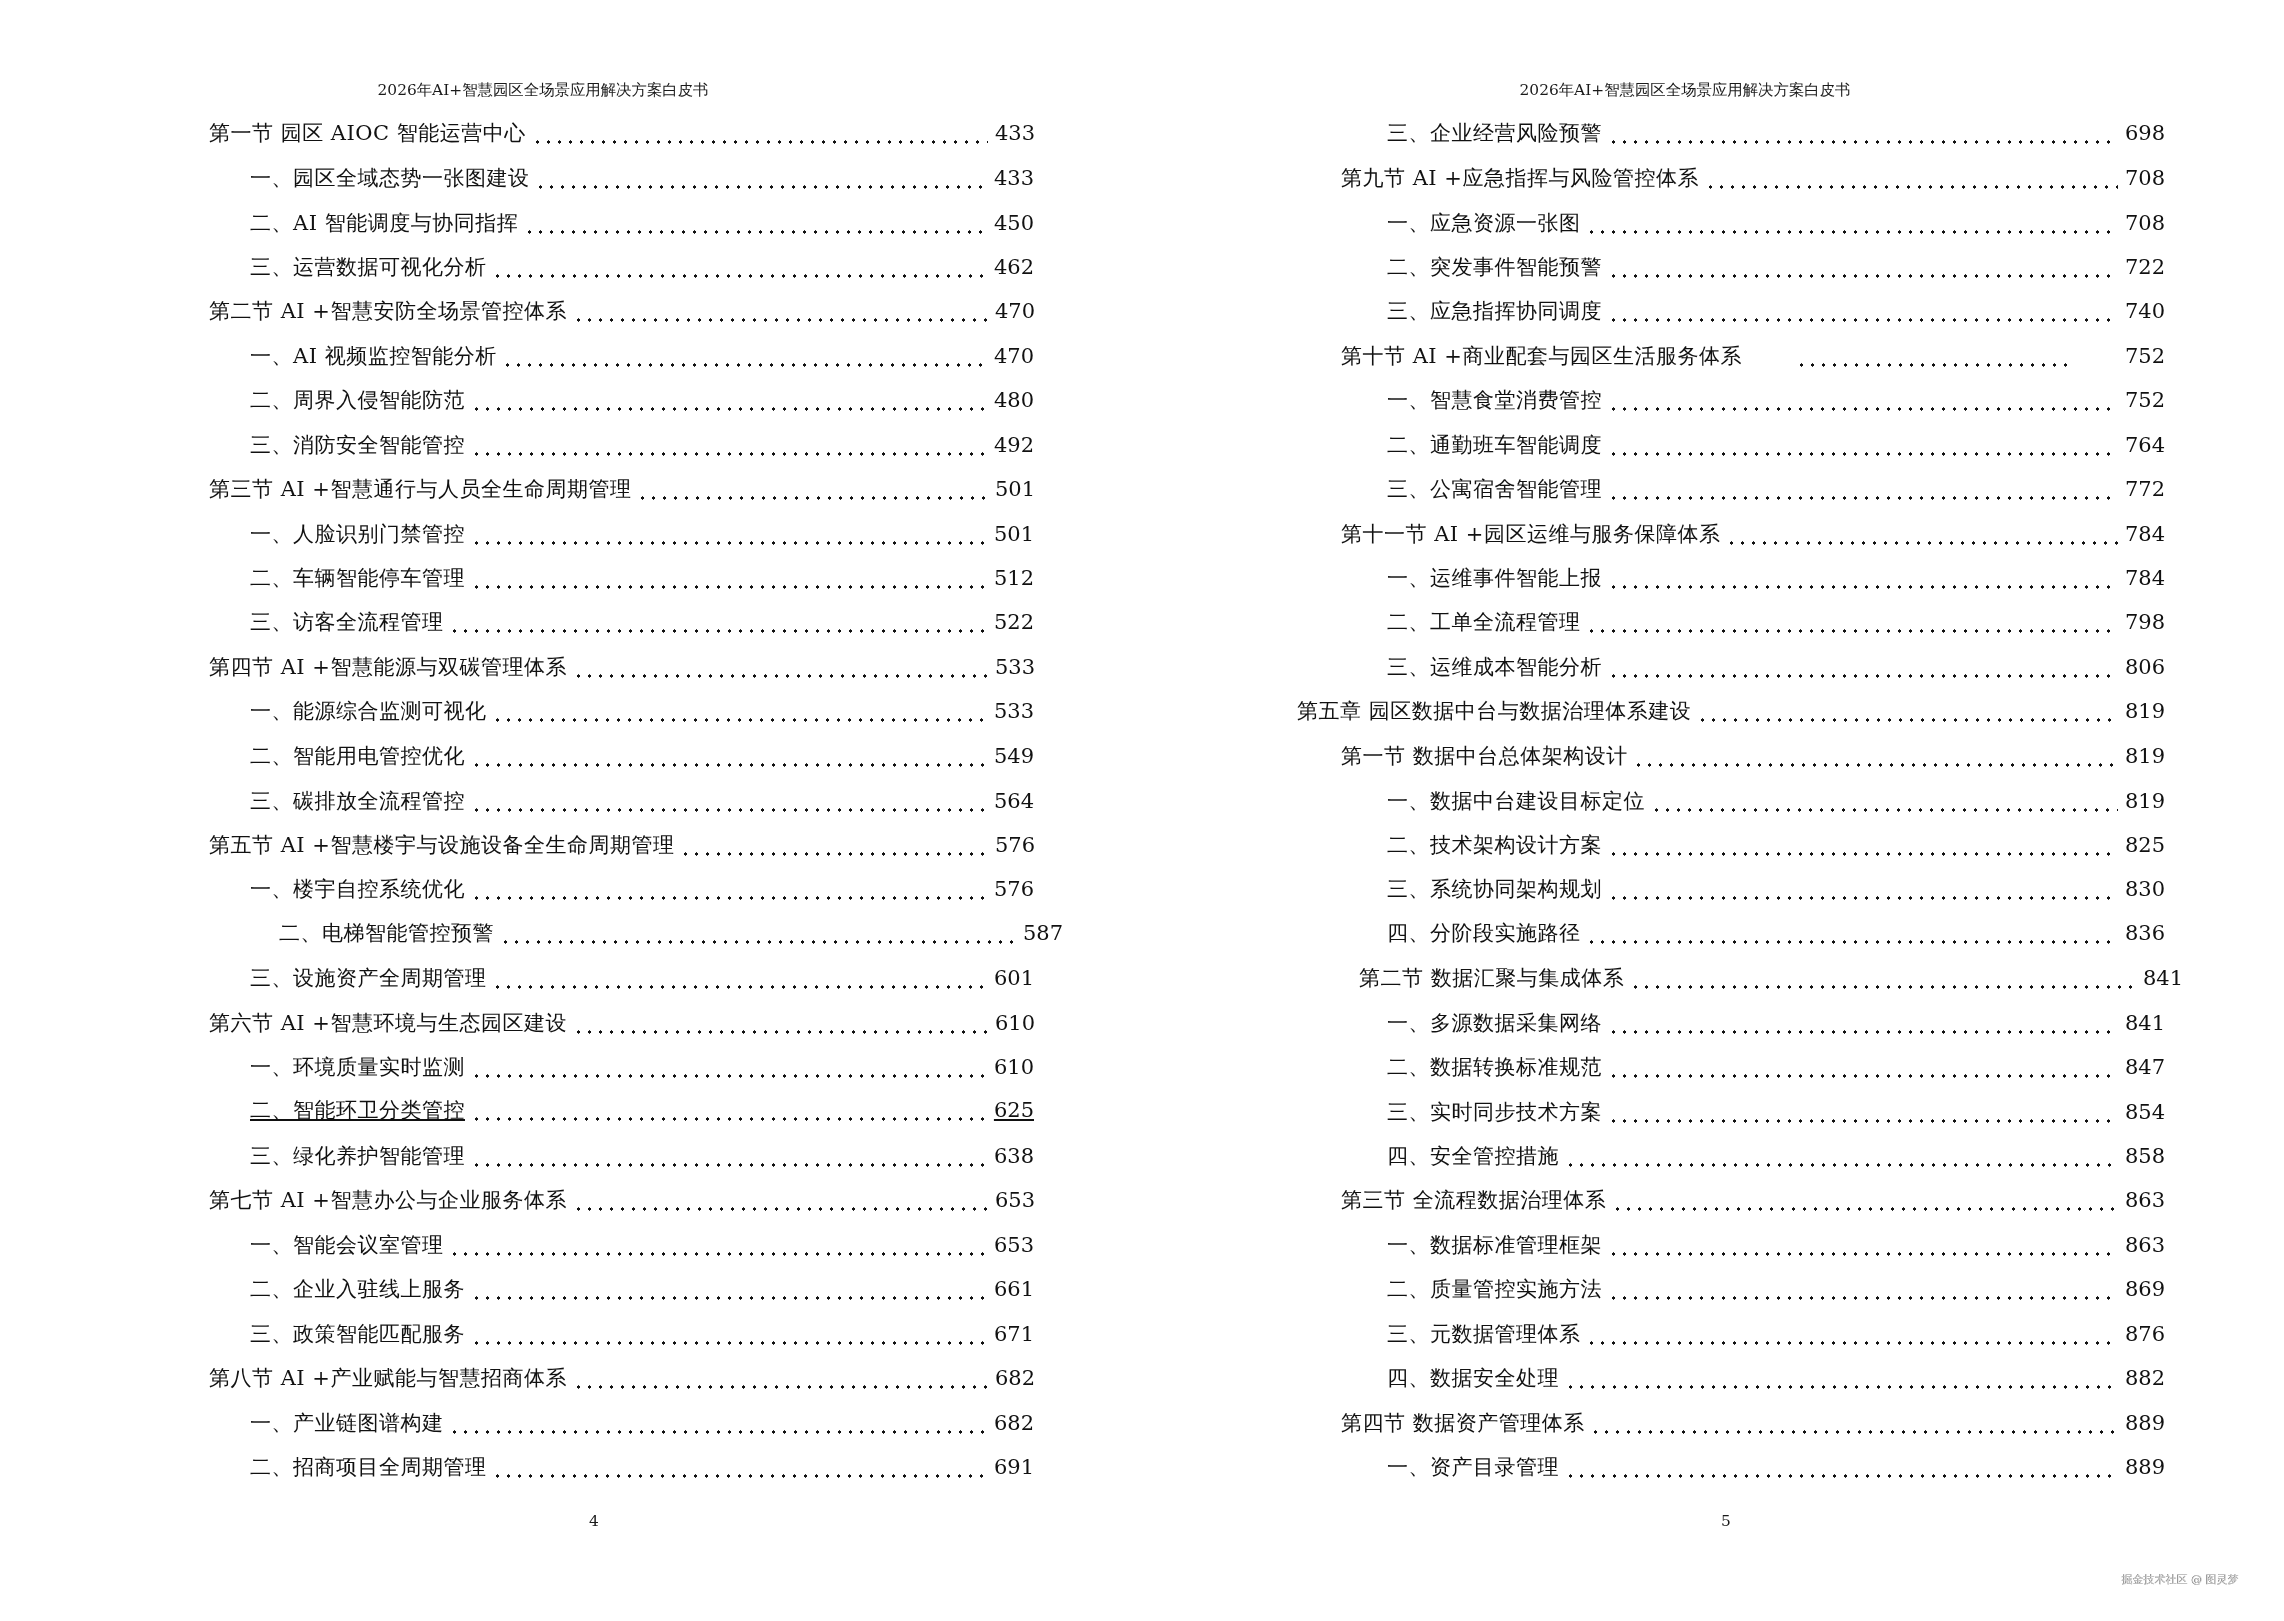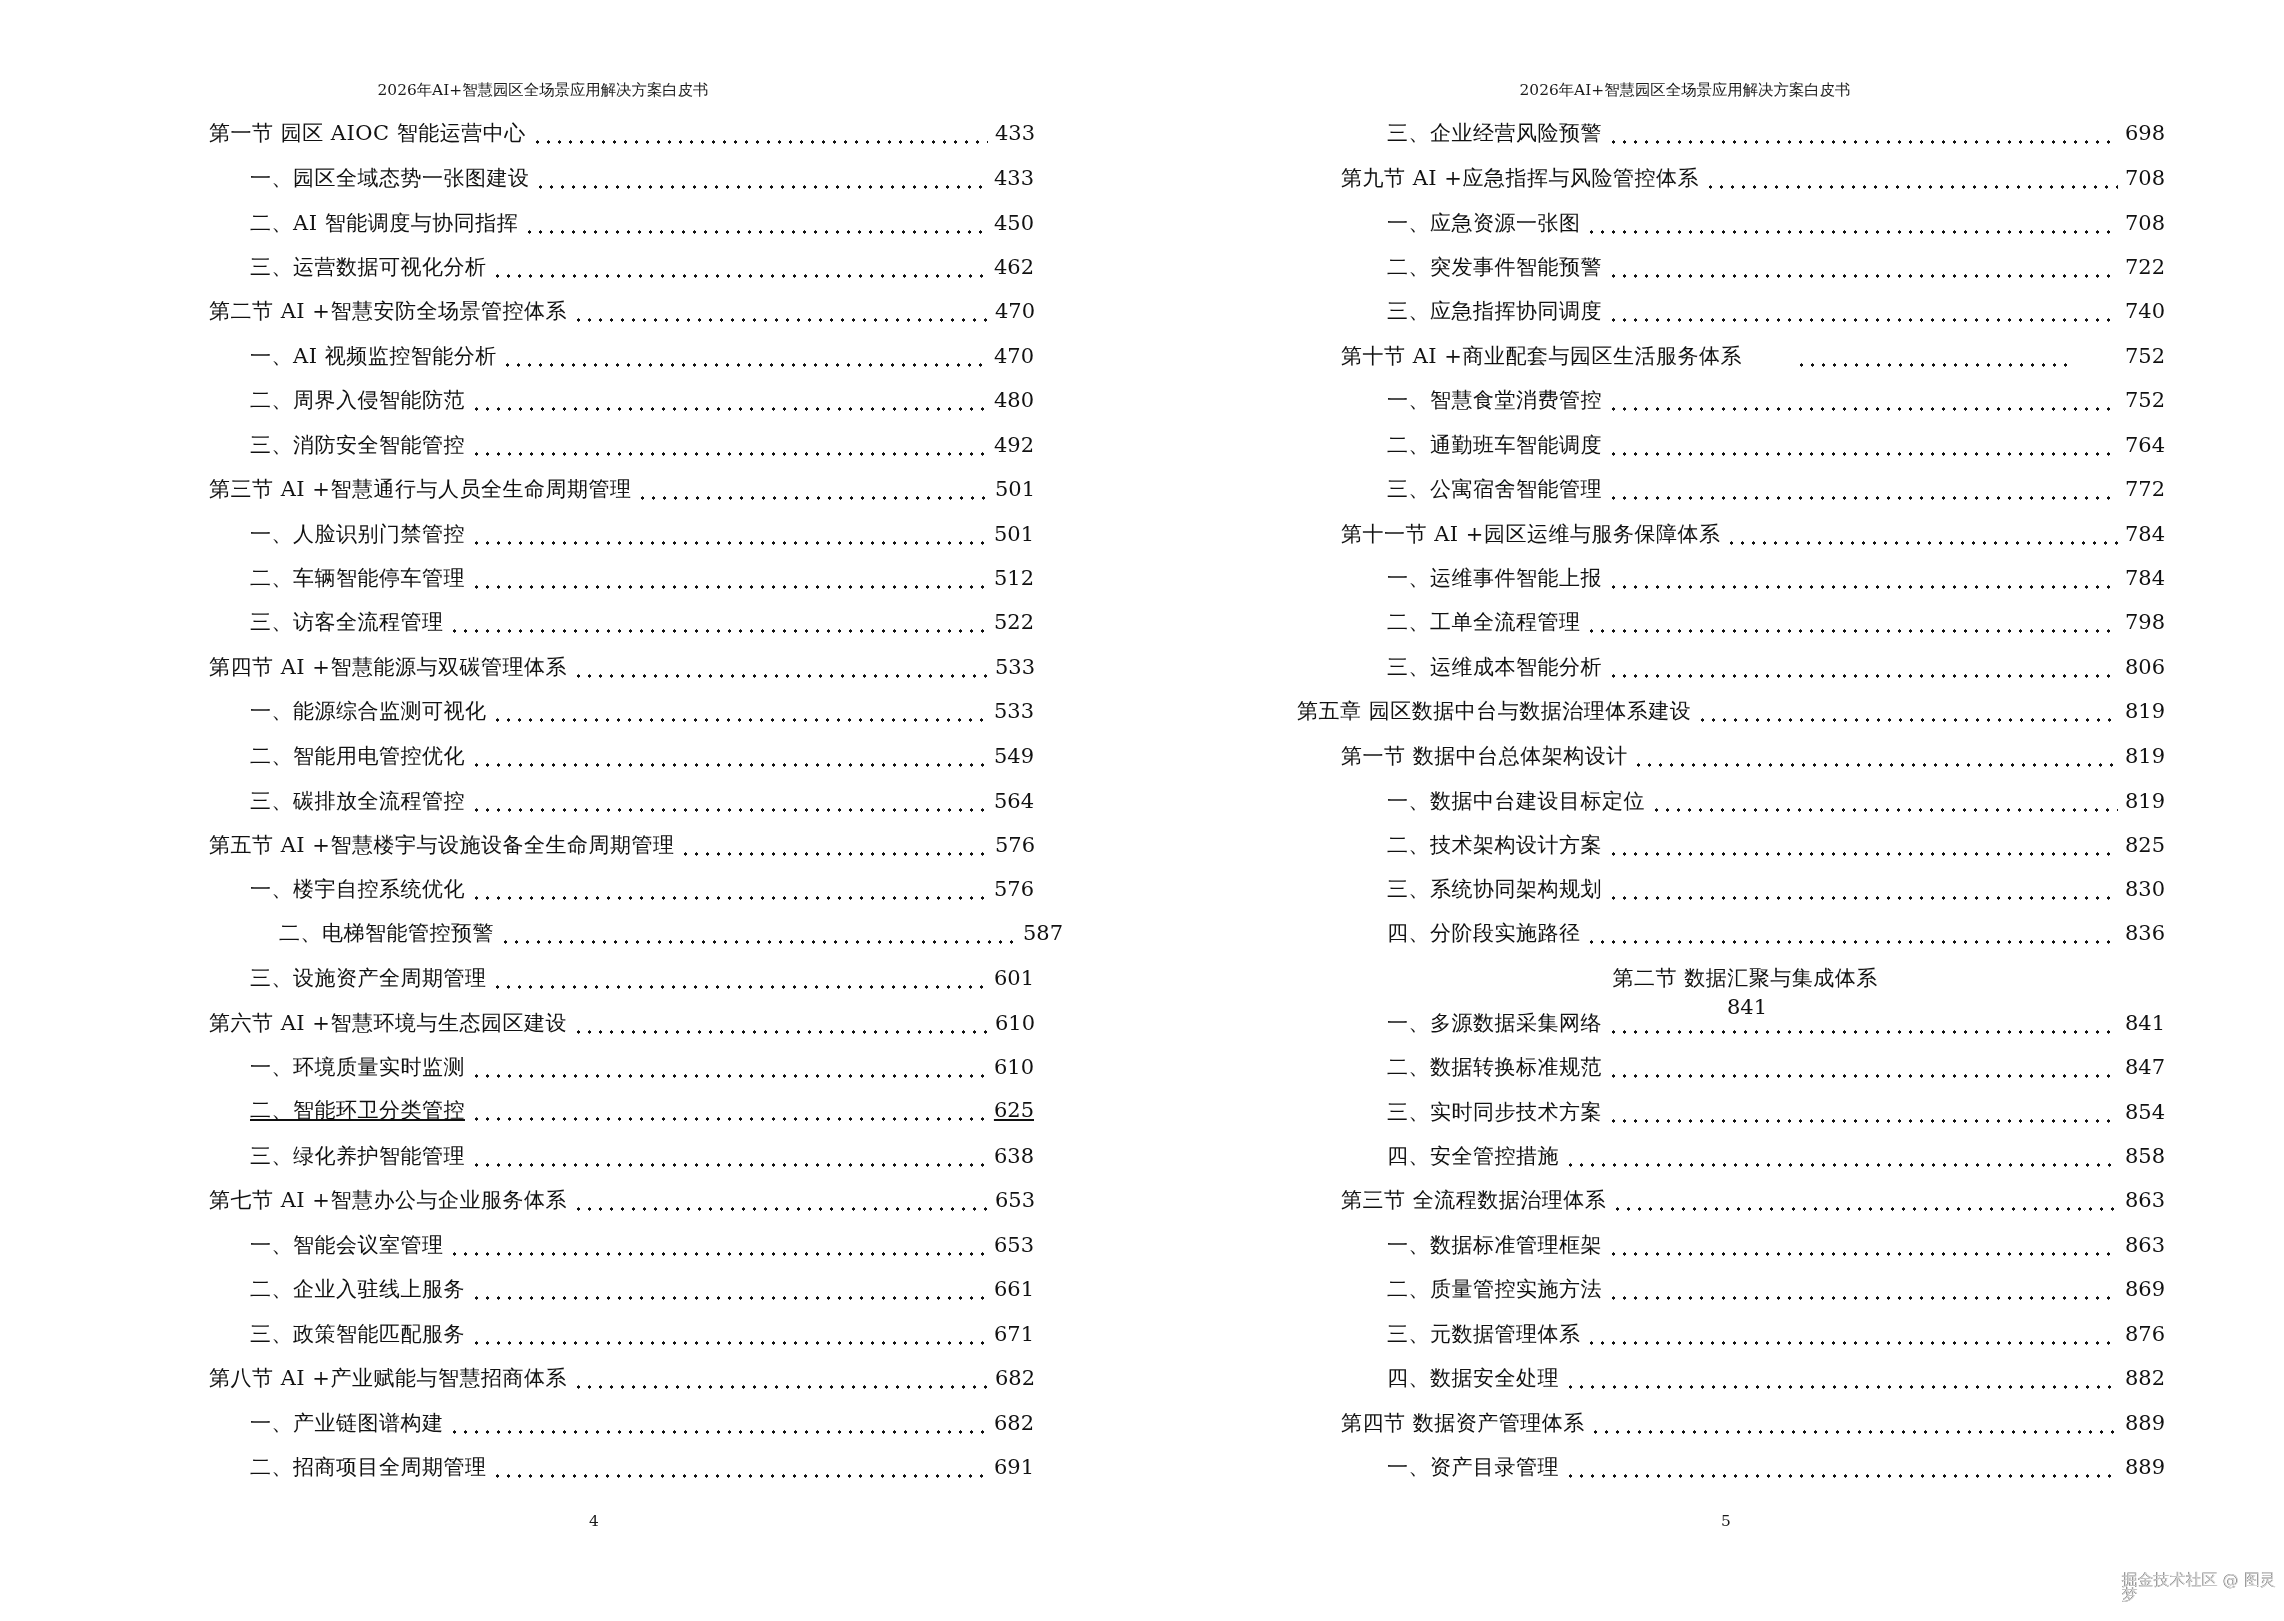--- a/index.html
+++ b/index.html
@@ -27,21 +27,21 @@
     background-image: radial-gradient(circle, #111 1.4px, transparent 1.7px);
     background-size: 11px 5.8px; background-repeat: repeat-x;
     background-position: left 20px;
   }
   .toc-page { flex: 0 0 auto; text-align: right; font-size: 21px; }
   .page-footer {
     position: absolute; top: 1511px; font-size: 15.4px; line-height: 21px;
     transform: translateX(-50%); color: #1a1a1a;
   }
   .watermark {
-    position: absolute; left: 2122px; top: 1572px; font-size: 16px; line-height: 15.4px;
+    position: absolute; left: 2122px; top: 1572px; font-size: 11px; line-height: 15.4px;
     font-family: "DejaVu Sans", "Liberation Sans", sans-serif;
     color: #d9d9d9; text-shadow: -0.5px -0.5px 0 #555, 0.5px 0.5px 0 #fff; letter-spacing: 0px;
   }
 </style>
 </head>
 <body>
 
 <div class="page left">
   <div class="running-header">2026年AI+智慧园区全场景应用解决方案白皮书</div>
   <div class="toc">
@@ -295,21 +295,21 @@
       <div class="toc-row" style="left: 245px; width: 778px; top: 875px;">
         <span class="toc-title">三、系统协同架构规划</span>
         <span class="toc-leader"></span>
         <span class="toc-page">830</span>
       </div>
       <div class="toc-row" style="left: 245px; width: 778px; top: 919px;">
         <span class="toc-title">四、分阶段实施路径</span>
         <span class="toc-leader"></span>
         <span class="toc-page">836</span>
       </div>
-      <div class="toc-row" style="left: 193px; width: 824px; top: 964px; flex-direction: column;">
+      <div class="toc-row" style="left: 217px; width: 824px; top: 964px;">
         <span class="toc-title">第二节 数据汇聚与集成体系</span>
         <span class="toc-leader"></span>
         <span class="toc-page">841</span>
       </div>
       <div class="toc-row" style="left: 245px; width: 778px; top: 1009px;">
         <span class="toc-title">一、多源数据采集网络</span>
         <span class="toc-leader"></span>
         <span class="toc-page">841</span>
       </div>
       <div class="toc-row" style="left: 245px; width: 778px; top: 1053px;">

